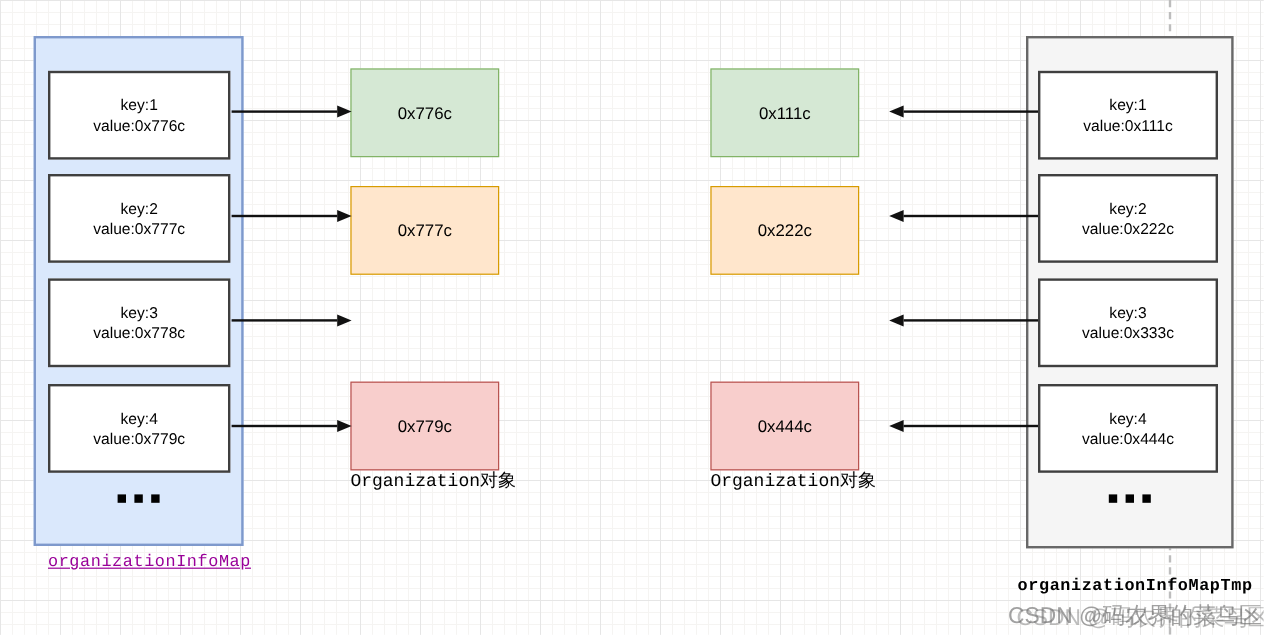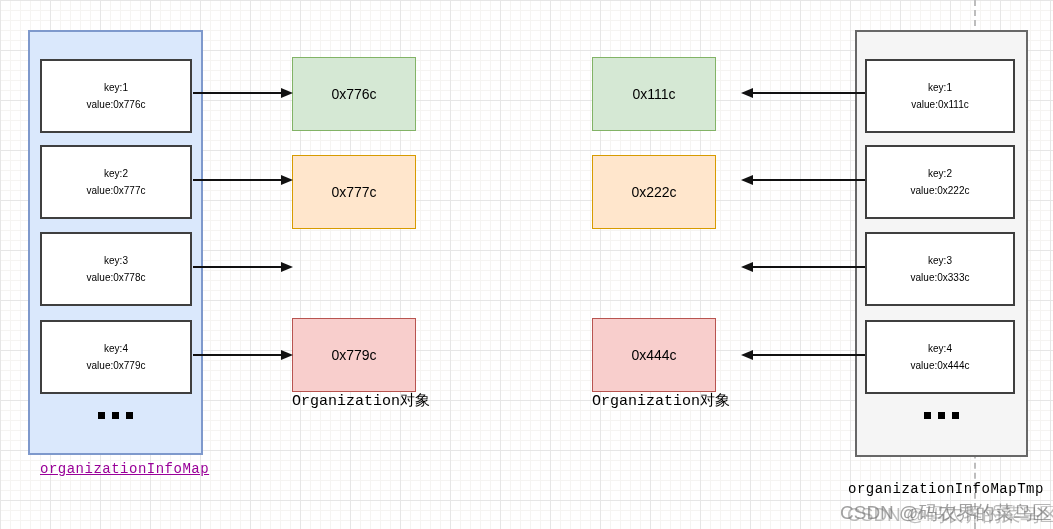--- a/index.html
+++ b/index.html
@@ -28,21 +28,21 @@
     background:#dae8fc;border:2px solid #7e99cc;
   }
   .container.gray{
     left:855px;top:30px;width:173px;height:427px;
     background:#f5f5f5;border:2px solid #686868;
   }
   .entry{
     position:absolute;box-sizing:border-box;height:74px;
     background:#ffffff;border:2px solid #3f3f3f;
     display:flex;flex-direction:column;align-items:center;justify-content:center;
-    font-size:10px;line-height:17px;color:#000;
+    font-size:13px;line-height:17px;color:#000;
   }
   .blue .entry{left:10px;width:152px;}
   .gray .entry{left:8px;width:150px;}
   .ellipsis{
     position:absolute;left:0;top:380px;width:100%;
     display:flex;justify-content:center;align-items:center;gap:7px;
   }
   .dot{width:7px;height:7px;background:#000;display:inline-block;}
   .obj{
     position:absolute;z-index:1;box-sizing:border-box;
@@ -56,21 +56,21 @@
   .c-red   {background:#f8cecc;border-color:#b85450;}
   .mono{font-family:"Liberation Mono","DejaVu Sans Mono",monospace;}
   .obj-label{
     position:absolute;z-index:1;width:149px;text-align:left;
     font-size:15px;color:#000;top:391px;
   }
   .map-label{
     position:absolute;z-index:1;font-size:14px;letter-spacing:0.5px;
   }
   .map-label.purple{left:40px;top:461px;color:#990099;text-decoration:underline;}
-  .map-label.black{left:848px;top:481px;color:#000000;}
+  .map-label.black{left:848px;top:481px;color:#000000;font-weight:bold;}
   .arrow{position:absolute;z-index:2;height:0;border-top:2px solid #111;}
   .arrow.to-right{left:193px;width:88px;}
   .arrow.to-right::after{
     content:"";position:absolute;right:-12px;top:-6px;
     border-left:12px solid #111;
     border-top:5px solid transparent;border-bottom:5px solid transparent;
   }
   .arrow.to-left{left:753px;width:112px;}
   .arrow.to-left::before{
     content:"";position:absolute;left:-12px;top:-6px;

